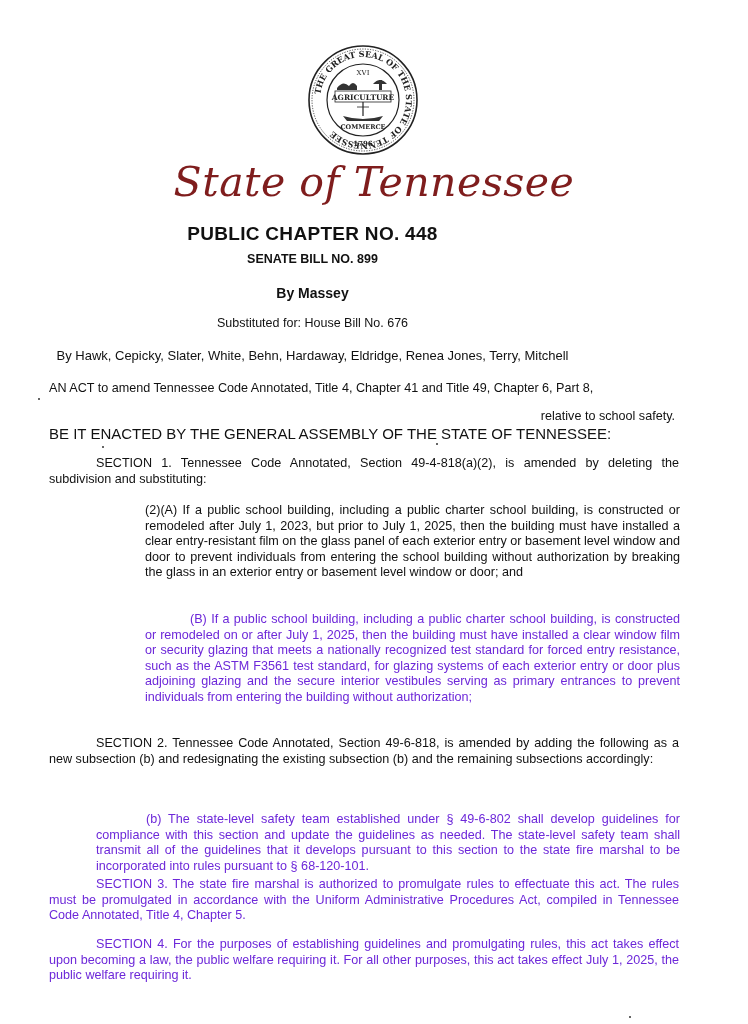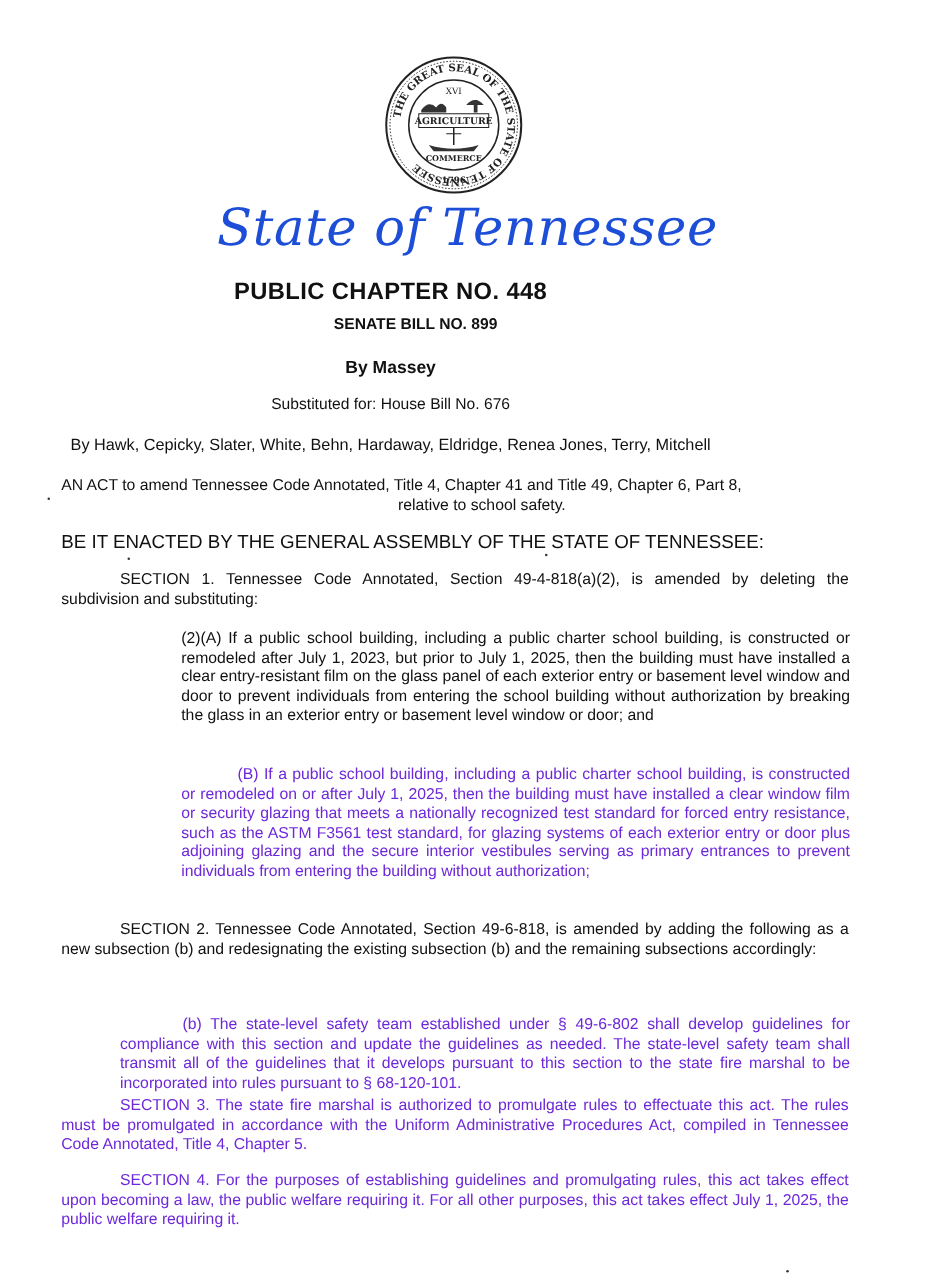--- a/index.html
+++ b/index.html
@@ -1,30 +1,30 @@
 <!DOCTYPE html>
 <html><head>
 <meta charset="utf-8">
 <style>
   html, body { margin: 0; padding: 0; background: #ffffff; }
   body { width: 748px; height: 1024px; position: relative; overflow: hidden;
          font-family: "Liberation Sans", sans-serif; color: #111; }
   .seal { position: absolute; left: 307px; top: 44px; width: 112px; height: 112px; }
   .state-title { position: absolute; left: 0; width: 748px; top: 158px; text-align: center;
-         font-family: "DejaVu Serif", serif; font-style: italic; font-size: 41px; color: #1d4ed8;
+         font-family: "DejaVu Serif", serif; font-style: italic; font-size: 41px; color: #7f1d1d;
          letter-spacing: 0.5px; }
   .center { position: absolute; left: 0; width: 625px; text-align: center; }
   .chapter { top: 223px; font-weight: bold; font-size: 19px; letter-spacing: 0.3px; }
-  .senate { top: 252px; font-weight: bold; font-size: 12.5px; margin-left: 20px; }
+  .senate { top: 252px; font-weight: bold; font-size: 12.5px; }
   .by { top: 285px; font-weight: bold; font-size: 14px; }
   .sub { top: 316px; font-size: 12.5px; }
   .sponsors { top: 348px; font-size: 13px; }
   .para { position: absolute; font-size: 12.6px; line-height: 15.6px; text-align: justify; margin: 0; }
   .act { left: 49px; width: 626px; top: 381px; }
-  .act .cont { display: block; padding-left: 47px; text-align: center; }
+  .act .cont { display: block; padding-left: 47px; text-align: right; margin-top: 12px; }
   .enacted { left: 49px; width: 640px; top: 426px; font-size: 15px; }
   .s1 { left: 49px; width: 630px; top: 456px; text-indent: 47px; }
   .a2 { left: 145px; width: 535px; top: 503px; }
   .red { color: #6d28d9; }
   .b2 { left: 145px; width: 535px; top: 612px; text-indent: 45px; }
   .s2 { left: 49px; width: 630px; top: 736px; text-indent: 47px; }
   .bsub { left: 96px; width: 584px; top: 797px; text-indent: 50px; margin-top: 15px; }
   .s3 { left: 49px; width: 630px; top: 877px; text-indent: 47px; }
   .s4 { left: 49px; width: 630px; top: 937px; text-indent: 47px; }
   .speck { position: absolute; width: 2px; height: 2px; background: #333; border-radius: 1px; }

